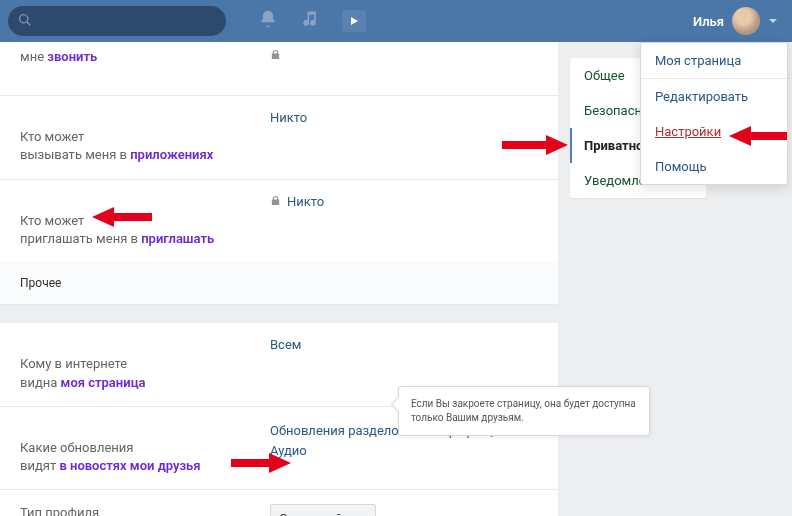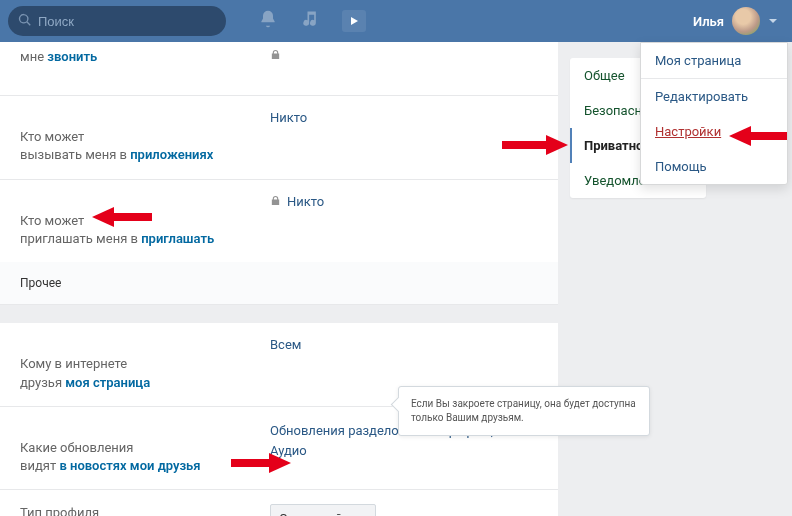--- a/index.html
+++ b/index.html
@@ -21,21 +21,21 @@
 
   
   .wrap { display: flex; height: calc(516px - 42px); }
   .main { width: 558px; background: #fff; }
   .side { flex: 1; background: #edeef0; position: relative; }
 
   
   .row { display: flex; padding: 14px 20px; border-bottom: 1px solid #e7e8ea; min-height: 54px; align-items: flex-start; }
   .row.first { padding-top: 6px; padding-bottom: 12px; }
   .row-label { width: 250px; font-size: 13px; color: #656565; line-height: 1.4; }
-  .row-label b { color: #0369a1; font-weight: 600; }
+  .row-label b { color: #6d28d9; font-weight: 600; }
   .row-value { font-size: 13px; color: #2a5885; display: flex; align-items: center; gap: 6px; }
   .lock-icon svg { width: 11px; height: 11px; fill: #939393; }
   .section-title { padding: 14px 20px; font-size: 12px; color: #333; border-bottom: 1px solid #e7e8ea; background: #fafbfc; position: relative; }
   .section-spacer { height: 18px; background: #edeef0; }
   .link { color: #2a5885; }
 
   
   .dd-container { position: relative; }
   .dd-sel { width: 106px; height: 28px; background: #f2f3f5; border: 1px solid #d3d9de; border-radius: 2px; display: flex; align-items: center; padding: 0 8px; font-size: 13px; color: #333; justify-content: space-between; }
 
@@ -61,21 +61,20 @@
 </head>
 <body>
 
 <div class="header">
   <div class="search-wrap">
     <span class="search-icon">
       <svg viewBox="0 0 16 16">
           <path d="M6.5 1a5.5 5.5 0 014.38 8.82l3.65 3.65-1.06 1.06-3.65-3.65A5.5 5.5 0 116.5 1zm0 1.5a4 4 0 100 8 4 4 0 000-8z"></path>
         </svg>
     </span>
-    <input class="search-input" type="text" placeholder="Поиск" style="">
   </div>
   <div class="hdr-icons">
     <span class="hdr-icon">
       <svg viewBox="0 0 24 24">
           <path d="M12 2a6 6 0 00-6 6v3.5L4 15v1h16v-1l-2-3.5V8a6 6 0 00-6-6zm0 20a2.5 2.5 0 002.45-2h-4.9A2.5 2.5 0 0012 22z"></path>
         </svg>
     </span>
     <span class="hdr-icon">
       <svg viewBox="0 0 24 24">
           <path d="M9 3v10.5A3.5 3.5 0 1011 17V7h6v6.5A3.5 3.5 0 1019 17V3H9z"></path>
@@ -145,21 +144,21 @@
     </div>
 
     <div class="section-title">
       <span>Прочее</span>
     </div>
     <div class="section-spacer"></div>
 
     <div class="row">
       <div class="row-label" style="white-space:pre-line;">
         <span>Кому в интернете
-друзья </span><b>моя страница</b>
+видна </span><b>моя страница</b>
       </div>
       <div class="row-value">
         <span>Всем</span>
       </div>
     </div>
 
     <div class="row">
       <div class="row-label" style="white-space:pre-line;">
         <span>Какие обновления
 видят </span><b>в новостях мои друзья</b>

